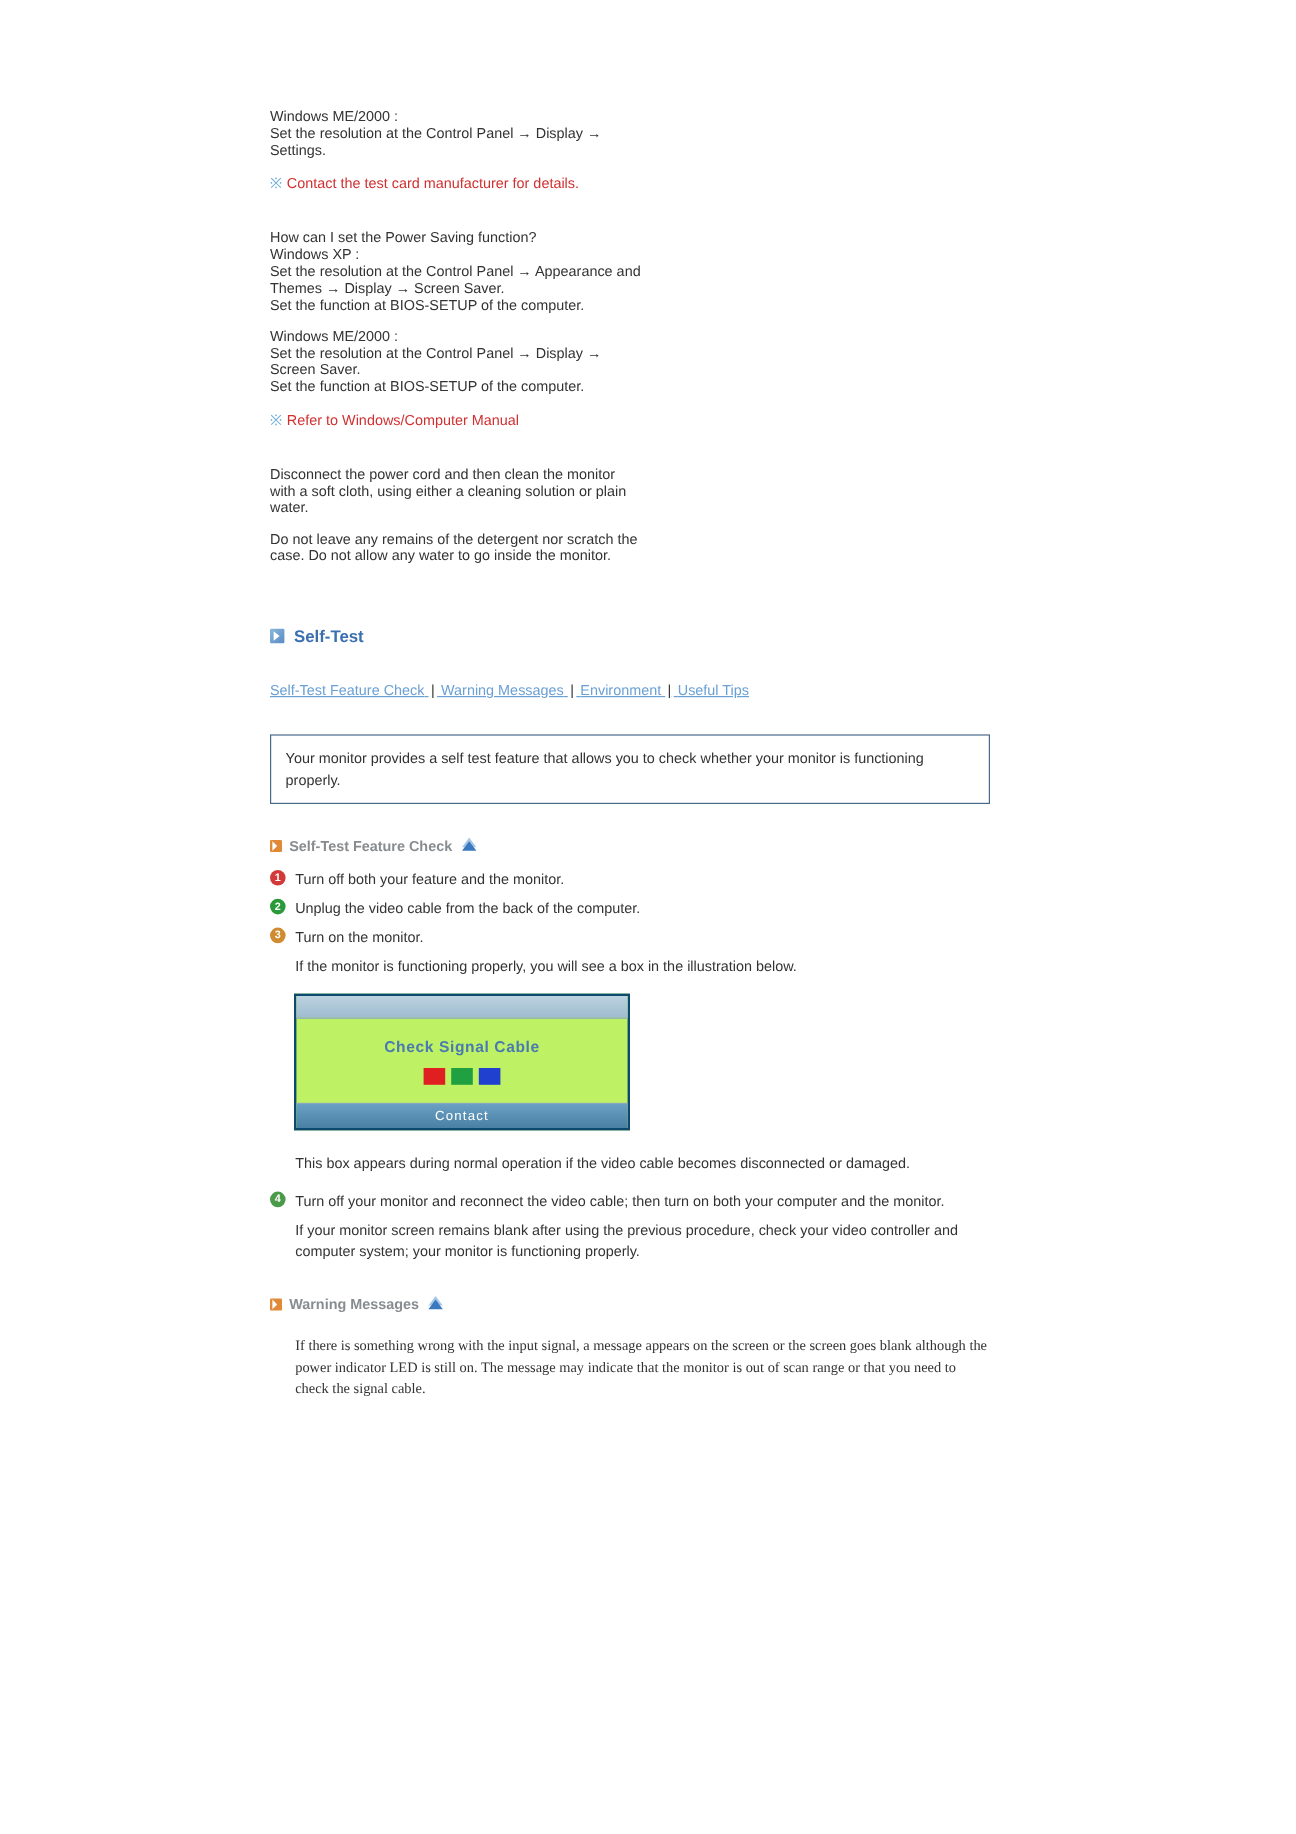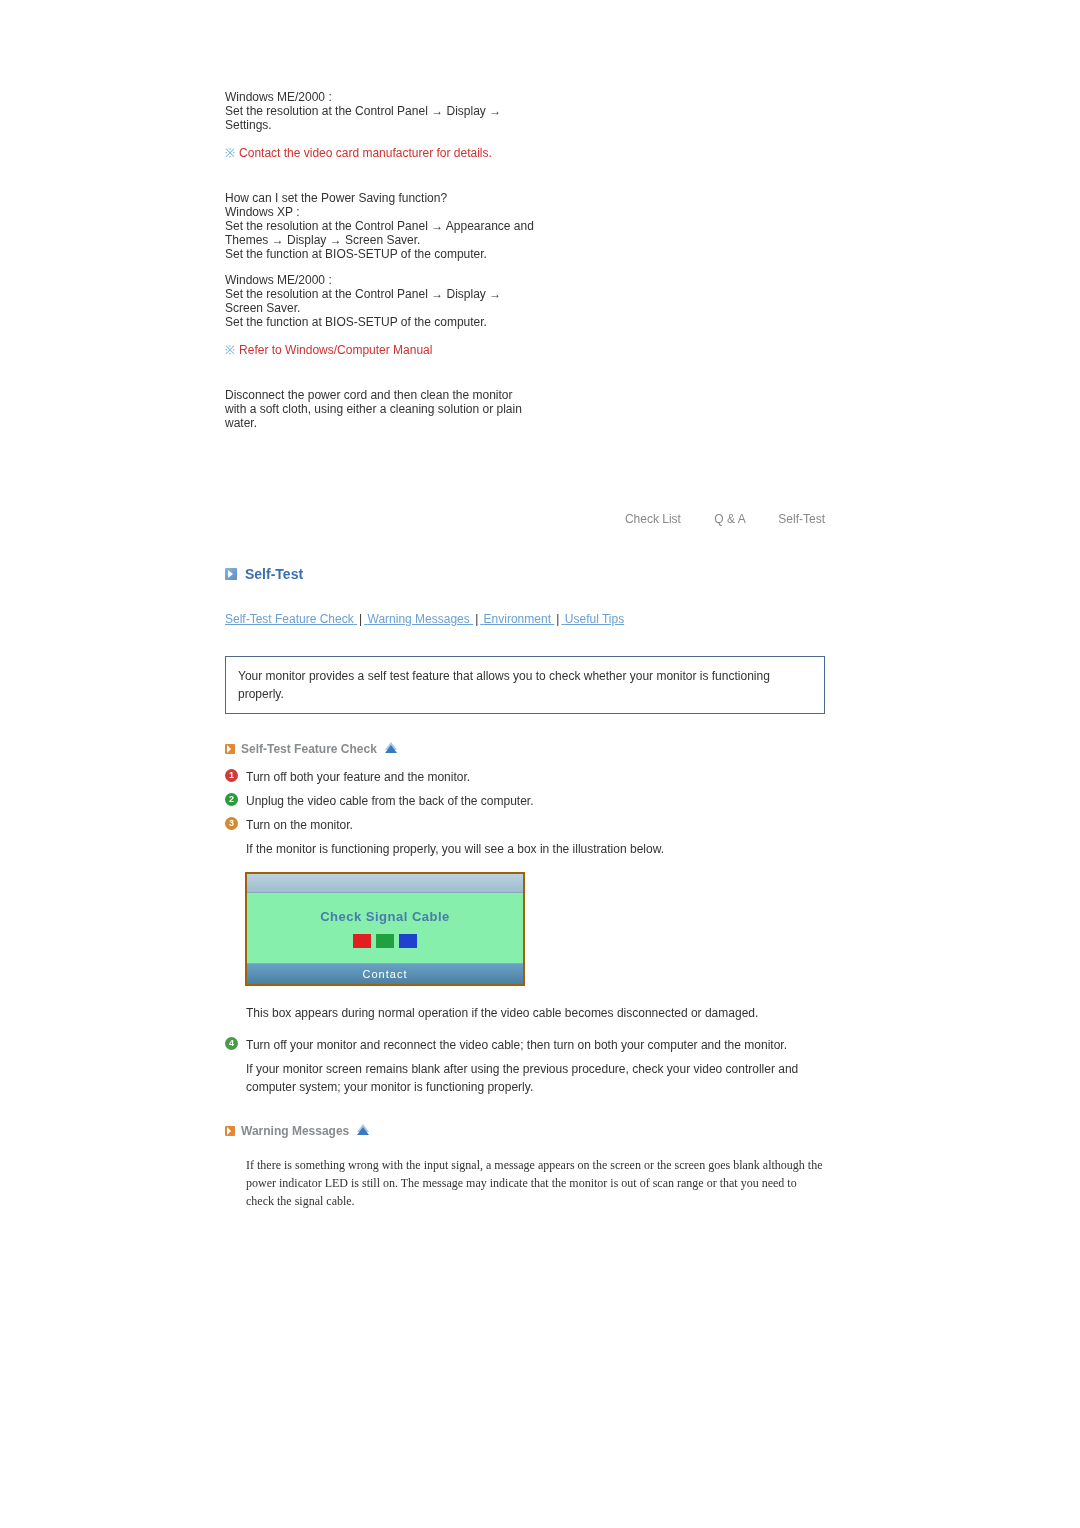--- a/index.html
+++ b/index.html
@@ -146,22 +146,22 @@
   .nb2 { background: #2a9a3a; }
   .nb3 { background: #d08a30; }
   .nb4 { background: #4a9a4a; }
   .step-body { flex: 1; }
   .follow-text { margin: 6px 0 14px 21px; line-height:1.5; }
   .illustration {
     width: 280px;
     margin: 8px 0 18px 20px;
   }
   .illu-outer {
-    border: 2px solid #a16207;
-    background: #86efac;
+    border: 2px solid #0c4a6e;
+    background: #bef264;
   }
   .illu-header {
     height: 18px;
     background: linear-gradient(#bcd2e0,#9ebccf);
     border-bottom: 1px solid #8aa8bc;
   }
   .illu-body {
     height: 70px;
     display:flex;
     flex-direction:column;
@@ -188,48 +188,44 @@
 </head>
 <body>
 
 <div class="page">
 
   <div class="qa-row">
     <div class="qa-q"></div>
     <div class="qa-a">
       <p style="white-space:pre-line">Windows ME/2000 :
 Set the resolution at the Control Panel → Display → Settings.</p>
-      <p class="note-red"><span class="ref-mark">※</span><span>Contact the video card manufacturer for details.</span></p>
+      <p class="note-red"><span class="ref-mark">※</span><span>Contact the test card manufacturer for details.</span></p>
     </div>
   </div>
 
   <div class="qa-row" style="margin-top:18px;">
     <div class="qa-q">How can I set the Power Saving function?</div>
     <div class="qa-a">
       <p style="white-space:pre-line">Windows XP :
 Set the resolution at the Control Panel → Appearance and Themes → Display → Screen Saver.
 Set the function at BIOS-SETUP of the computer.</p>
       <p style="white-space:pre-line">Windows ME/2000 :
 Set the resolution at the Control Panel → Display → Screen Saver.
 Set the function at BIOS-SETUP of the computer.</p>
       <p class="note-red"><span class="ref-mark">※</span><span>Refer to Windows/Computer Manual</span></p>
     </div>
   </div>
 
   <div class="qa-row" style="margin-top:18px;">
     <div class="qa-a">
       <p>Disconnect the power cord and then clean the monitor with a soft cloth, using either a cleaning solution or plain water.</p>
-    </div>
-  </div>
-
-  <div class="tabs-row">
-    <span class="tab-item">Check List</span>
-    <span class="tab-item">Q &amp; A</span>
-    <span class="tab-item">Self-Test</span>
-  </div>
+      <p>Do not leave any remains of the detergent nor scratch the case. Do not allow any water to go inside the monitor.</p>
+    </div>
+  </div>
+
 
   <div class="section-header">
     <span class="sh-icon"></span>
     <span class="sh-title">Self-Test</span>
   </div>
 
   <div class="subnav">
     <span>Self-Test Feature Check</span>
     <span class="sep">|</span>
     <span>Warning Messages</span>

